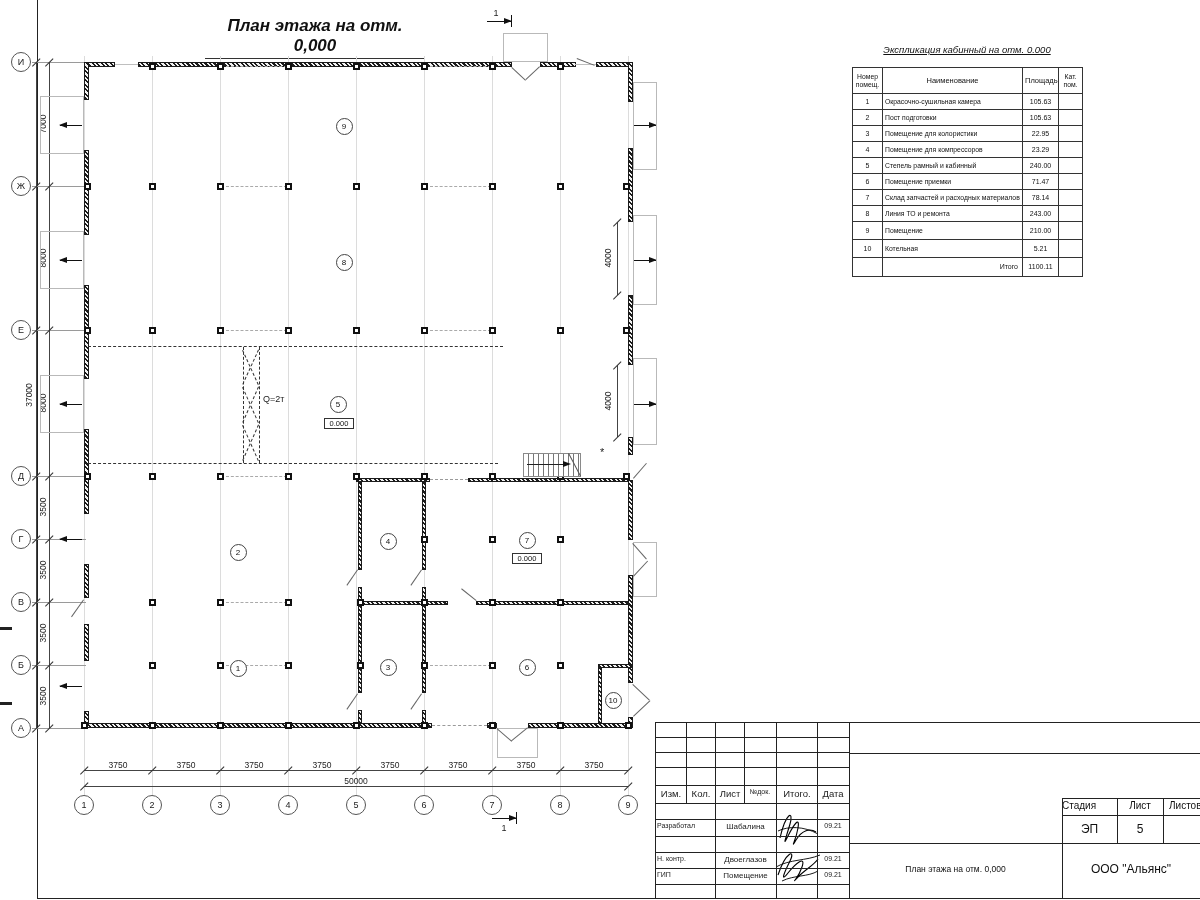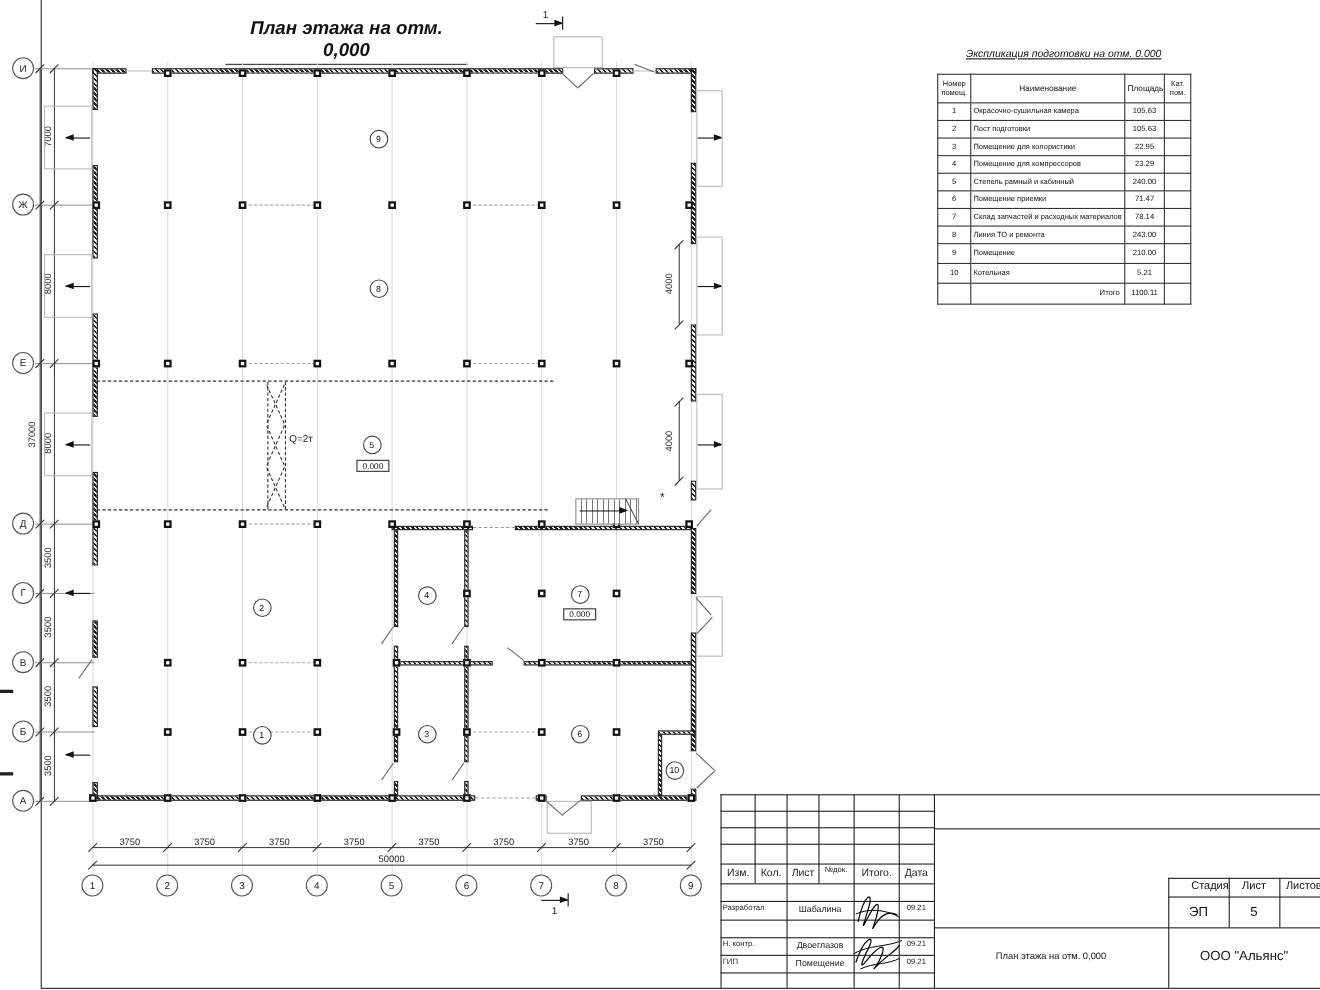--- a/index.html
+++ b/index.html
@@ -19,21 +19,21 @@
   table.sched th{font-weight:normal;font-size:6.8px;line-height:1.05;}
   table.sched td{font-size:7px;line-height:1.05;}
   .tb-txt{color:#111;white-space:nowrap;overflow:hidden;}
 </style>
 </head>
 <body>
 
 <div id="canvas">
   <div class="abs" id="plan-title" style="left:205px;top:16px;width:220px;">План этажа на отм. 0,000</div>
 
-  <div class="abs" id="sched-title" style="left:840px;top:44px;width:254px;">Экспликация подготовки на отм. 0.000</div>
+  <div class="abs" id="sched-title" style="left:840px;top:44px;width:254px;">Экспликация кабинный на отм. 0.000</div>
 
   <div class="abs" style="left:852px;top:67px;">
     <table class="sched">
       <colgroup>
           <col style="width:30px">
           <col style="width:140px">
           <col style="width:36px">
           <col style="width:24px">
         </colgroup>
       <thead>
@@ -117,21 +117,21 @@
     </table>
   </div>
 
   <div class="abs dimt" style="left:263px;top:394px;font-size:9px;">Q=2т</div>
   <div class="abs elev" style="left:324px;top:418px;width:30px;height:11px;font-size:7.5px;">0.000</div>
   <div class="abs elev" style="left:512px;top:553px;width:30px;height:11px;font-size:7.5px;">0.000</div>
   <div class="abs dimt" style="left:600px;top:446px;font-size:11px;">*</div>
 
   <div class="abs tb-txt" style="left:849px;top:864px;width:213px;text-align:center;font-size:8.5px;">План этажа на отм. 0,000</div>
   <div class="abs tb-txt" style="left:1062px;top:862px;width:138px;text-align:center;font-size:12px;">ООО "Альянс"</div>
-  <div class="abs tb-txt" style="left:1062px;top:800px;width:55px;text-align:right;font-size:10px;">Стадия</div>
+  <div class="abs tb-txt" style="left:1062px;top:800px;width:55px;text-align:left;font-size:10px;">Стадия</div>
   <div class="abs tb-txt" style="left:1117px;top:800px;width:46px;text-align:center;font-size:10px;">Лист</div>
   <div class="abs tb-txt" style="left:1163px;top:800px;width:37px;text-align:left;padding-left:6px;font-size:10px;">Листов</div>
   <div class="abs tb-txt" style="left:1062px;top:822px;width:55px;text-align:center;font-size:12px;">ЭП</div>
   <div class="abs tb-txt" style="left:1117px;top:822px;width:46px;text-align:center;font-size:12px;">5</div>
 
   <svg class="abs" style="left:774px;top:804px;" width="46" height="46" viewBox="0 0 46 46">
     <path d="M6,34 C12,8 20,6 16,20 C12,34 8,44 14,32 C20,20 26,12 24,24 C22,36 16,46 22,36 C28,26 36,24 42,28" fill="none" stroke="#000" stroke-width="1.1"></path>
     <path d="M4,27 C14,22 30,22 44,30" fill="none" stroke="#000" stroke-width="0.9"></path>
   </svg>
   <svg class="abs" style="left:772px;top:845px;" width="50" height="40" viewBox="0 0 50 40">

